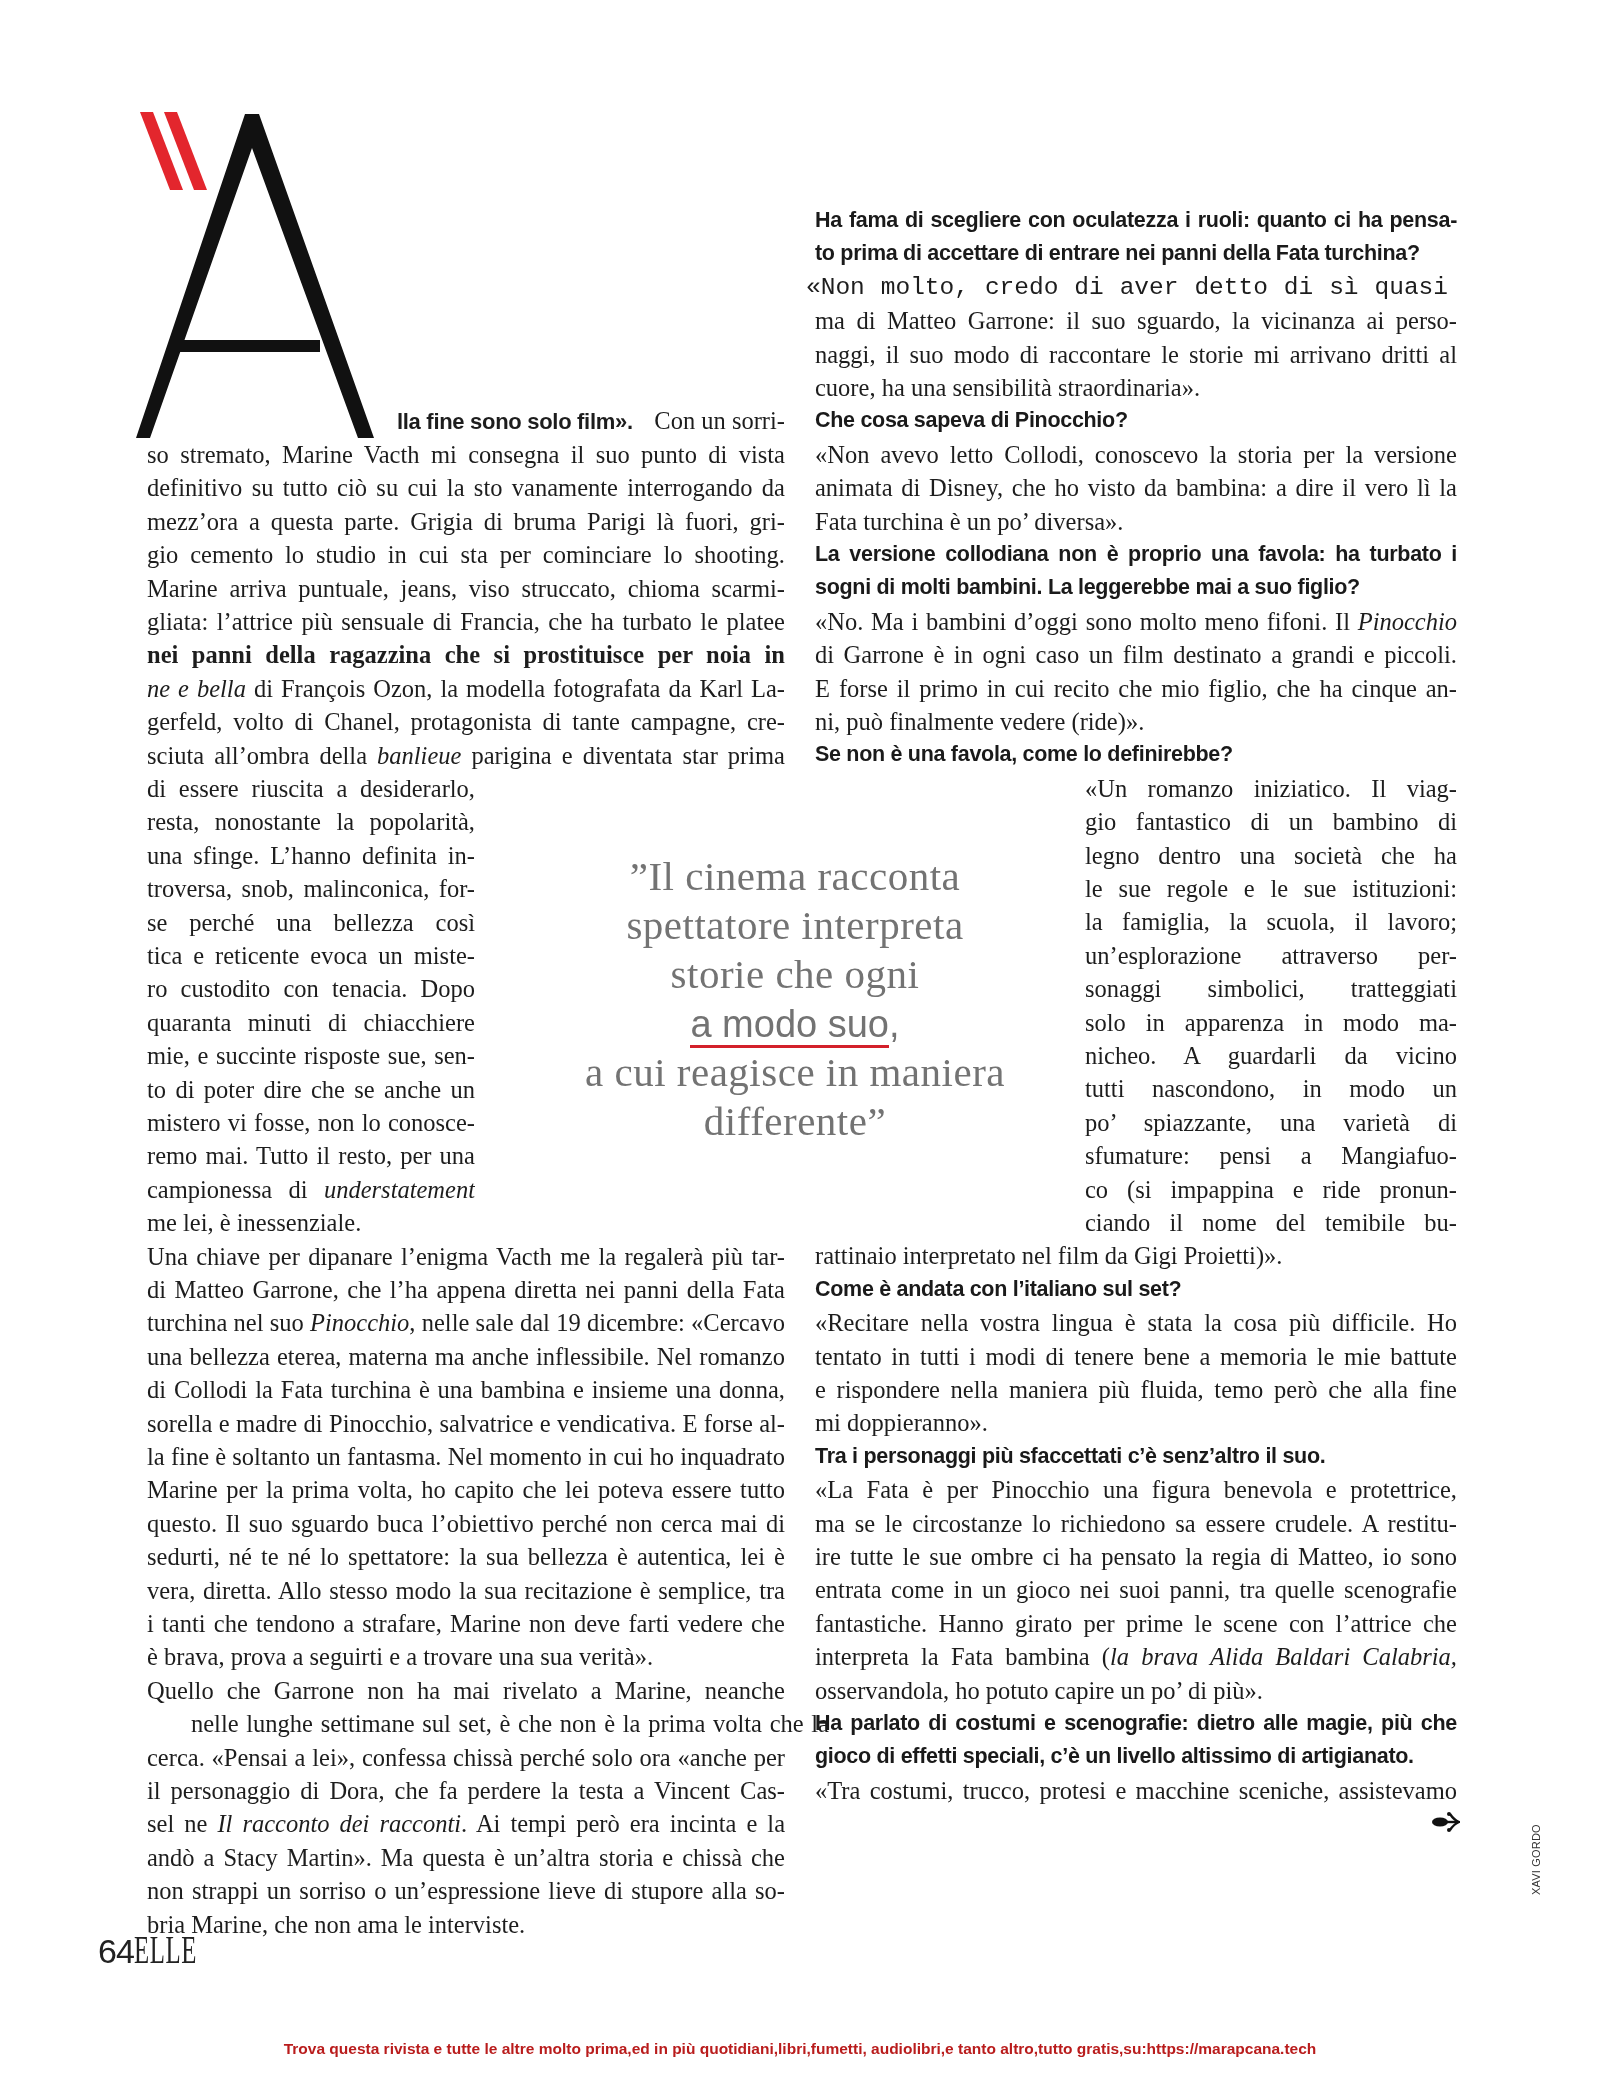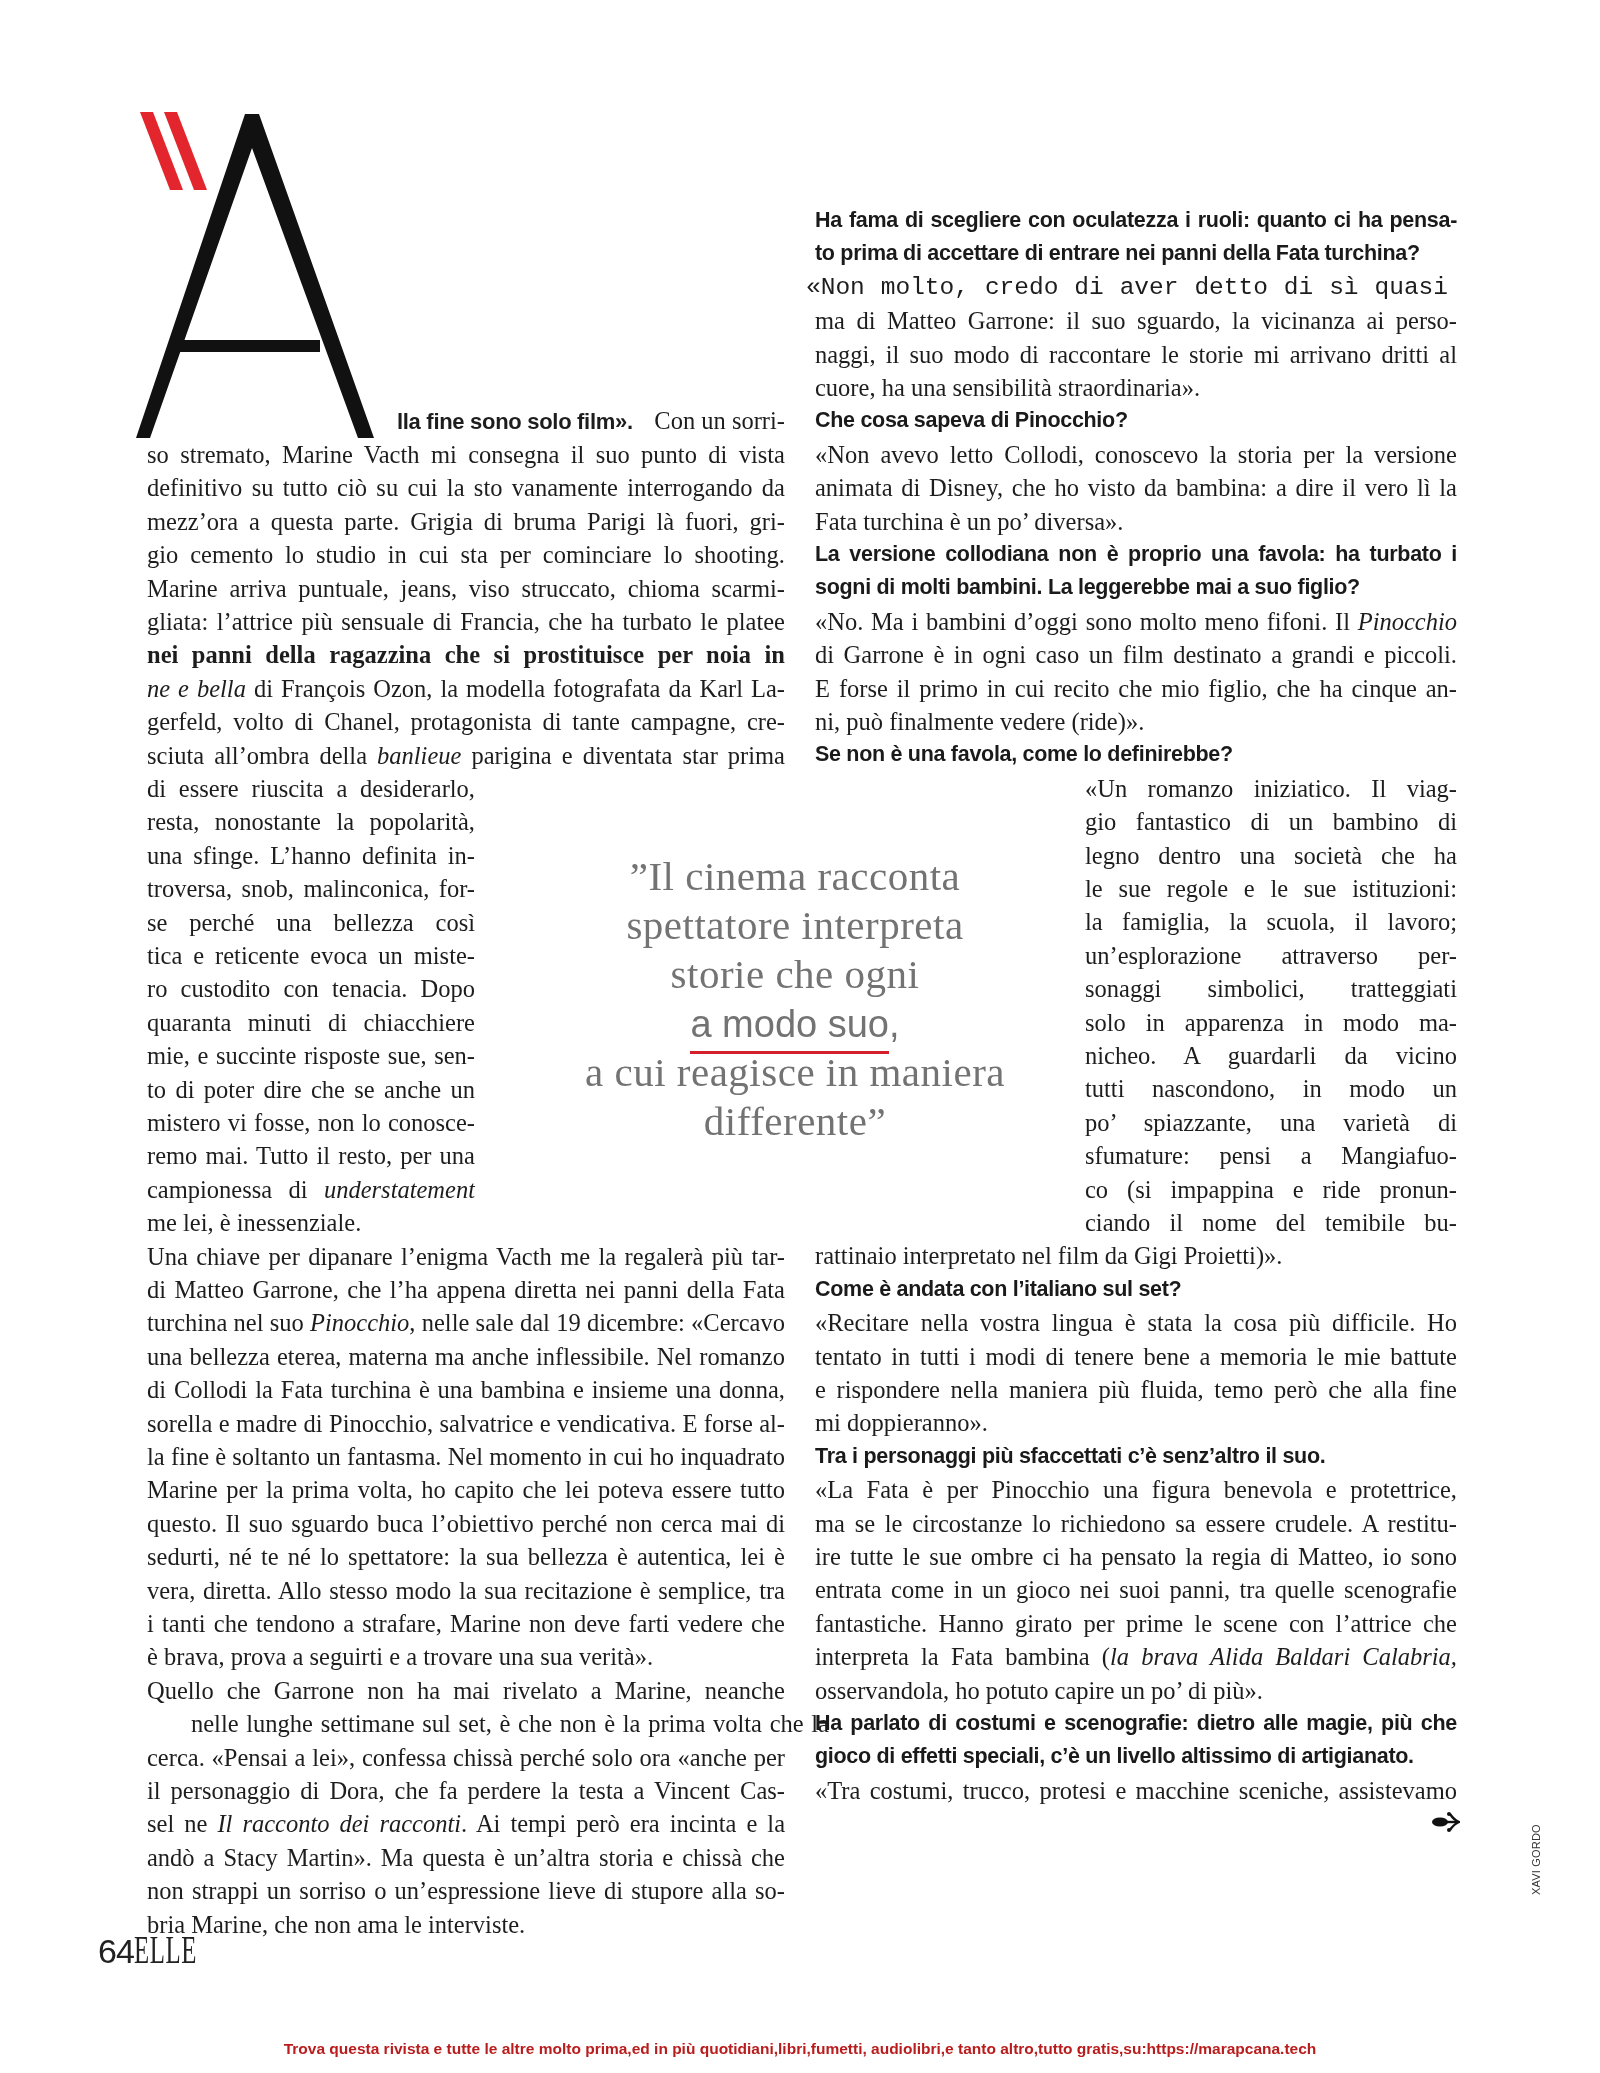--- a/index.html
+++ b/index.html
@@ -13,21 +13,21 @@
 
   
   #dropcap { position:absolute; left:136px; top:112px; width:250px; height:330px; }
   
   #pullquote { position:absolute; left:545px; top:852px; width:500px; text-align:center;
                font-family:"Liberation Serif", "DejaVu Serif", serif; font-weight:normal;
                font-size:41px; line-height:49px; color:#737373; letter-spacing:0.5px; }
   #pullquote .pq-line { display:block; white-space:nowrap; }
   #pullquote .pq-accent { font-family:"Liberation Sans", "DejaVu Sans", sans-serif; font-size:38px;
                           display:inline-block; line-height:44px; letter-spacing:0; }
-  #pullquote .pq-accent .ul { border-bottom:3px solid #d3202a; padding-bottom:6px; }
+  #pullquote .pq-accent .ul { border-bottom:3px solid #d3202a; padding-bottom:0px; }
 
   #folio { position:absolute; left:98px; top:1932px; font-size:34px; line-height:36px; color:#222; }
   #folio .num { font-family:"Liberation Sans", "DejaVu Sans", sans-serif; font-weight:normal; letter-spacing:-1px; }
   #folio .brand { font-family:"Liberation Serif", "DejaVu Serif", serif; letter-spacing:1px; display:inline-block; transform:scaleX(0.62); transform-origin:left center; font-size:40px; }
 
   #credit { position:absolute; left:1530px; top:1895px; font-family:"Liberation Sans", "DejaVu Sans", sans-serif;
             font-size:11px; color:#333; transform:rotate(-90deg); transform-origin:left top; white-space:nowrap; letter-spacing:0.2px; }
   #cont { position:absolute; left:1432px; top:1810px; font-size:26px; line-height:26px; color:#111; }
   #watermark { position:absolute; left:0; width:1600px; top:2040px; text-align:center;
                font-family:"Liberation Sans", "DejaVu Sans", sans-serif; font-weight:bold; font-size:15.5px; color:#b91c1c; white-space:nowrap; }

